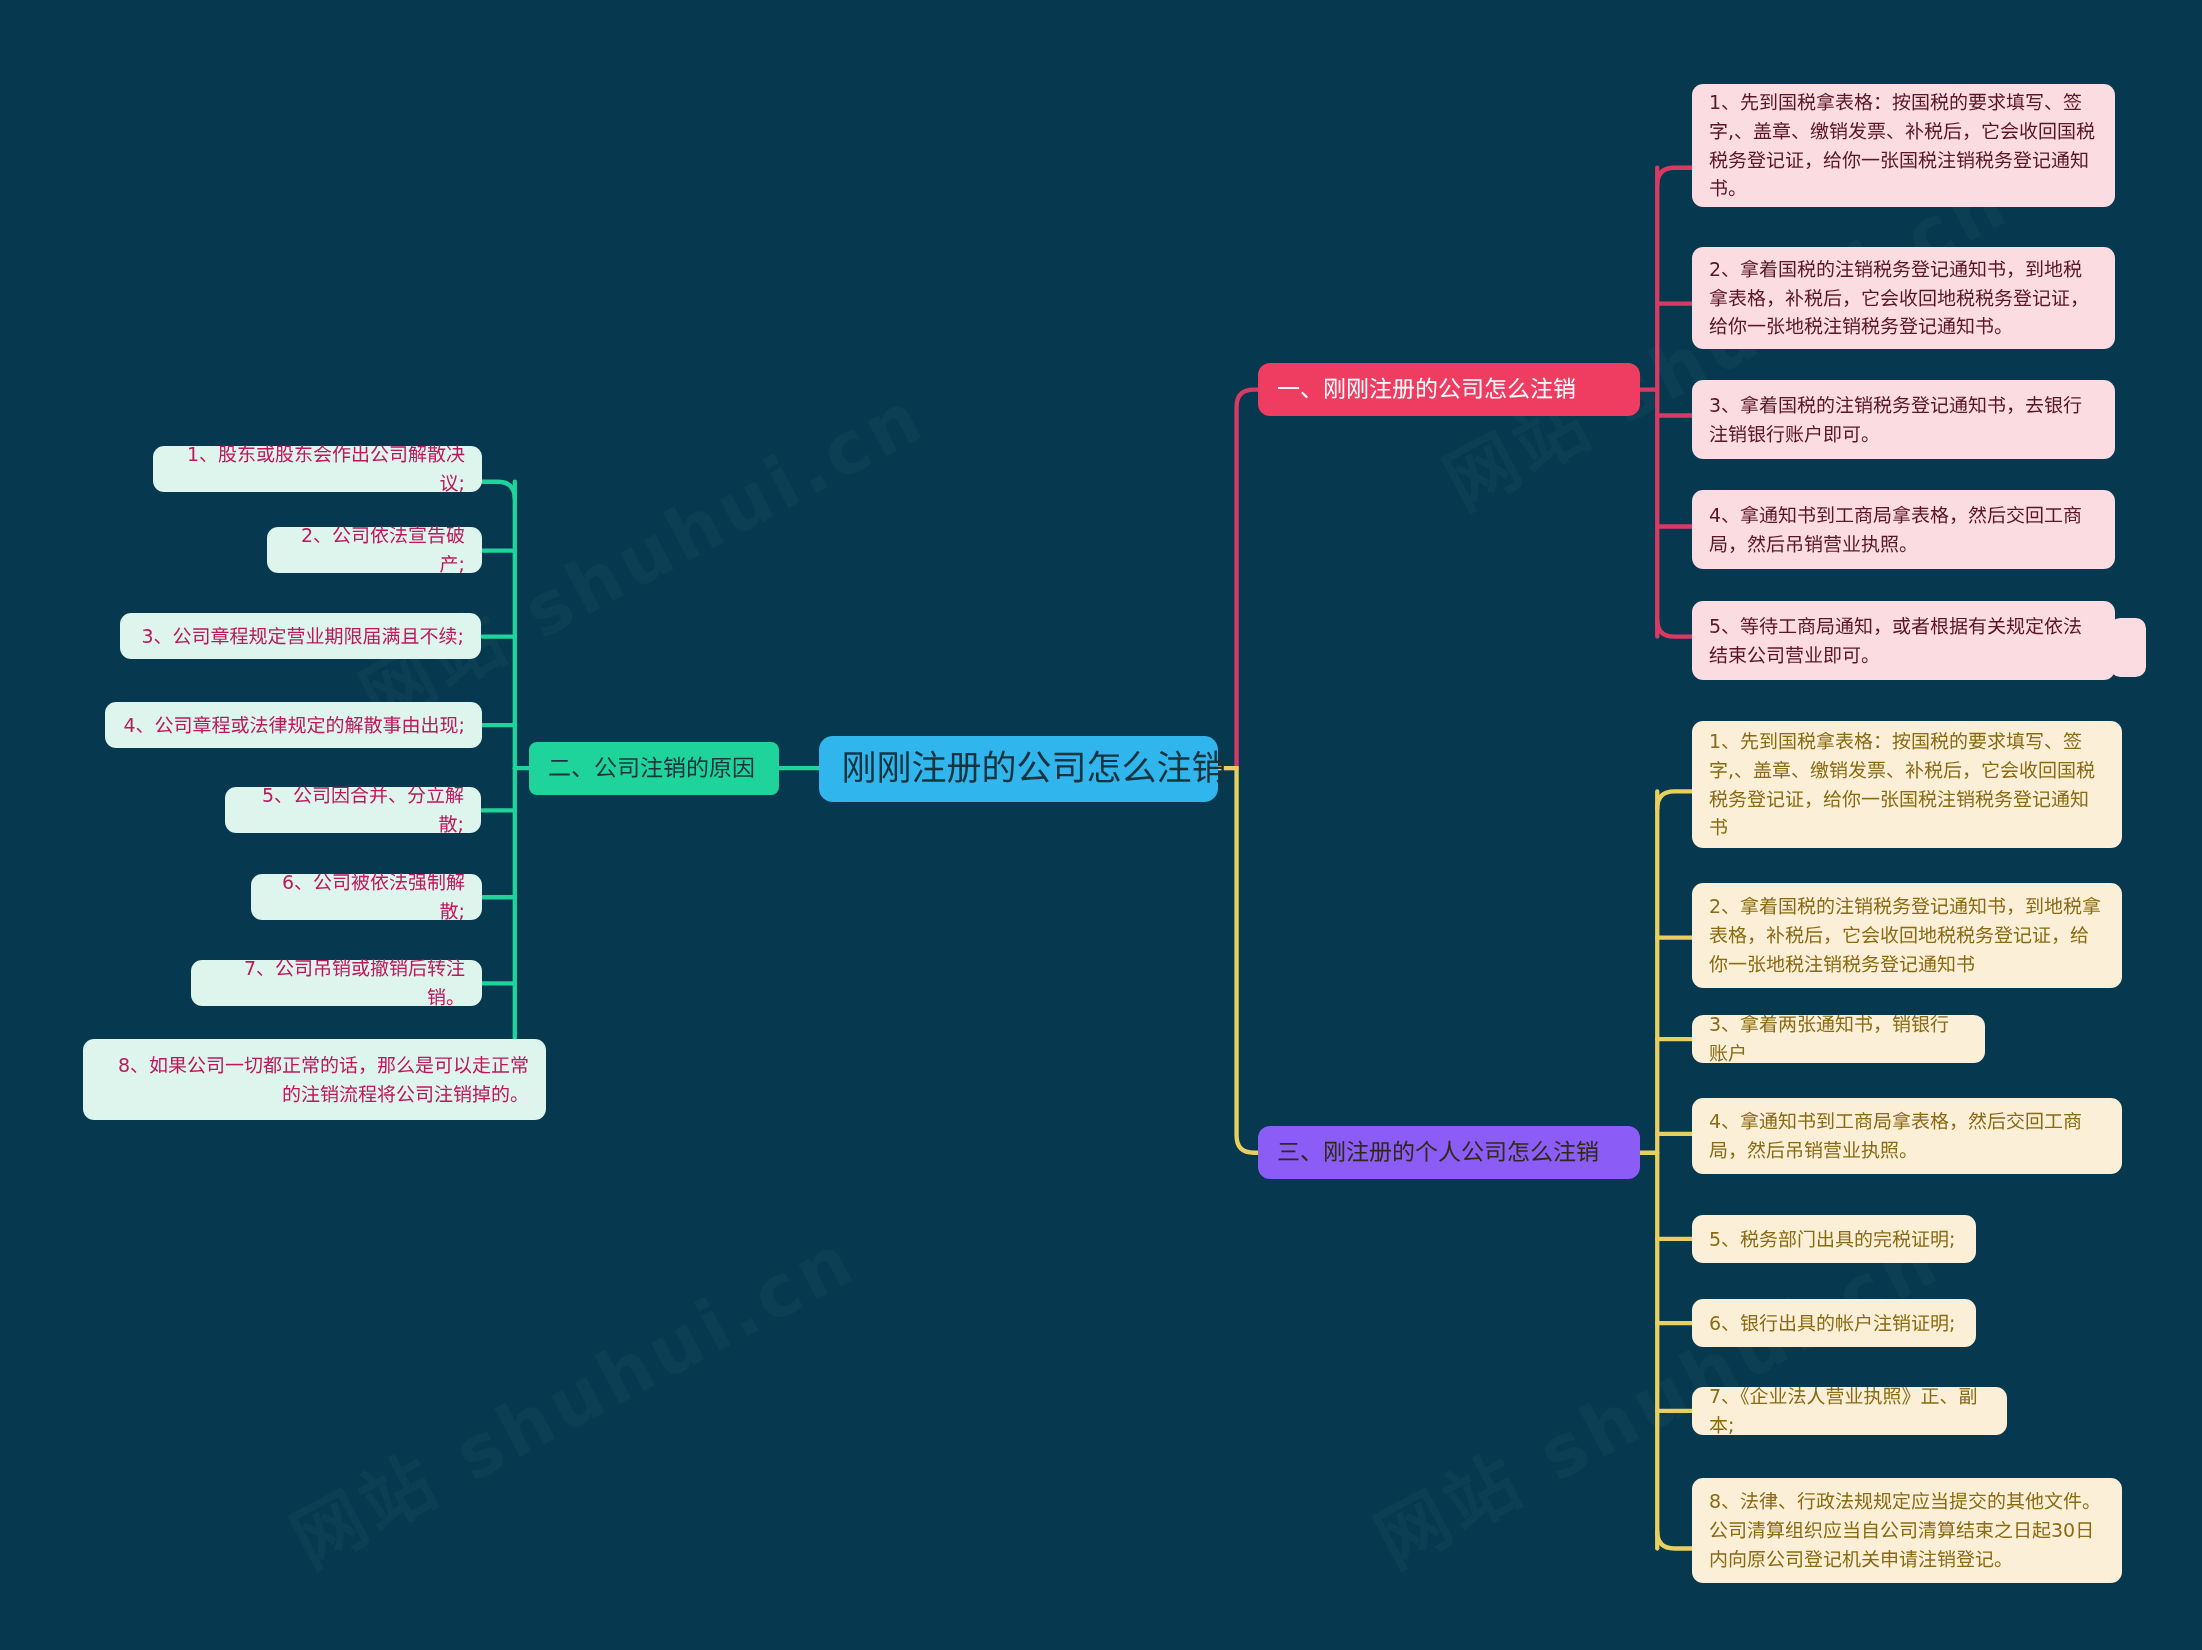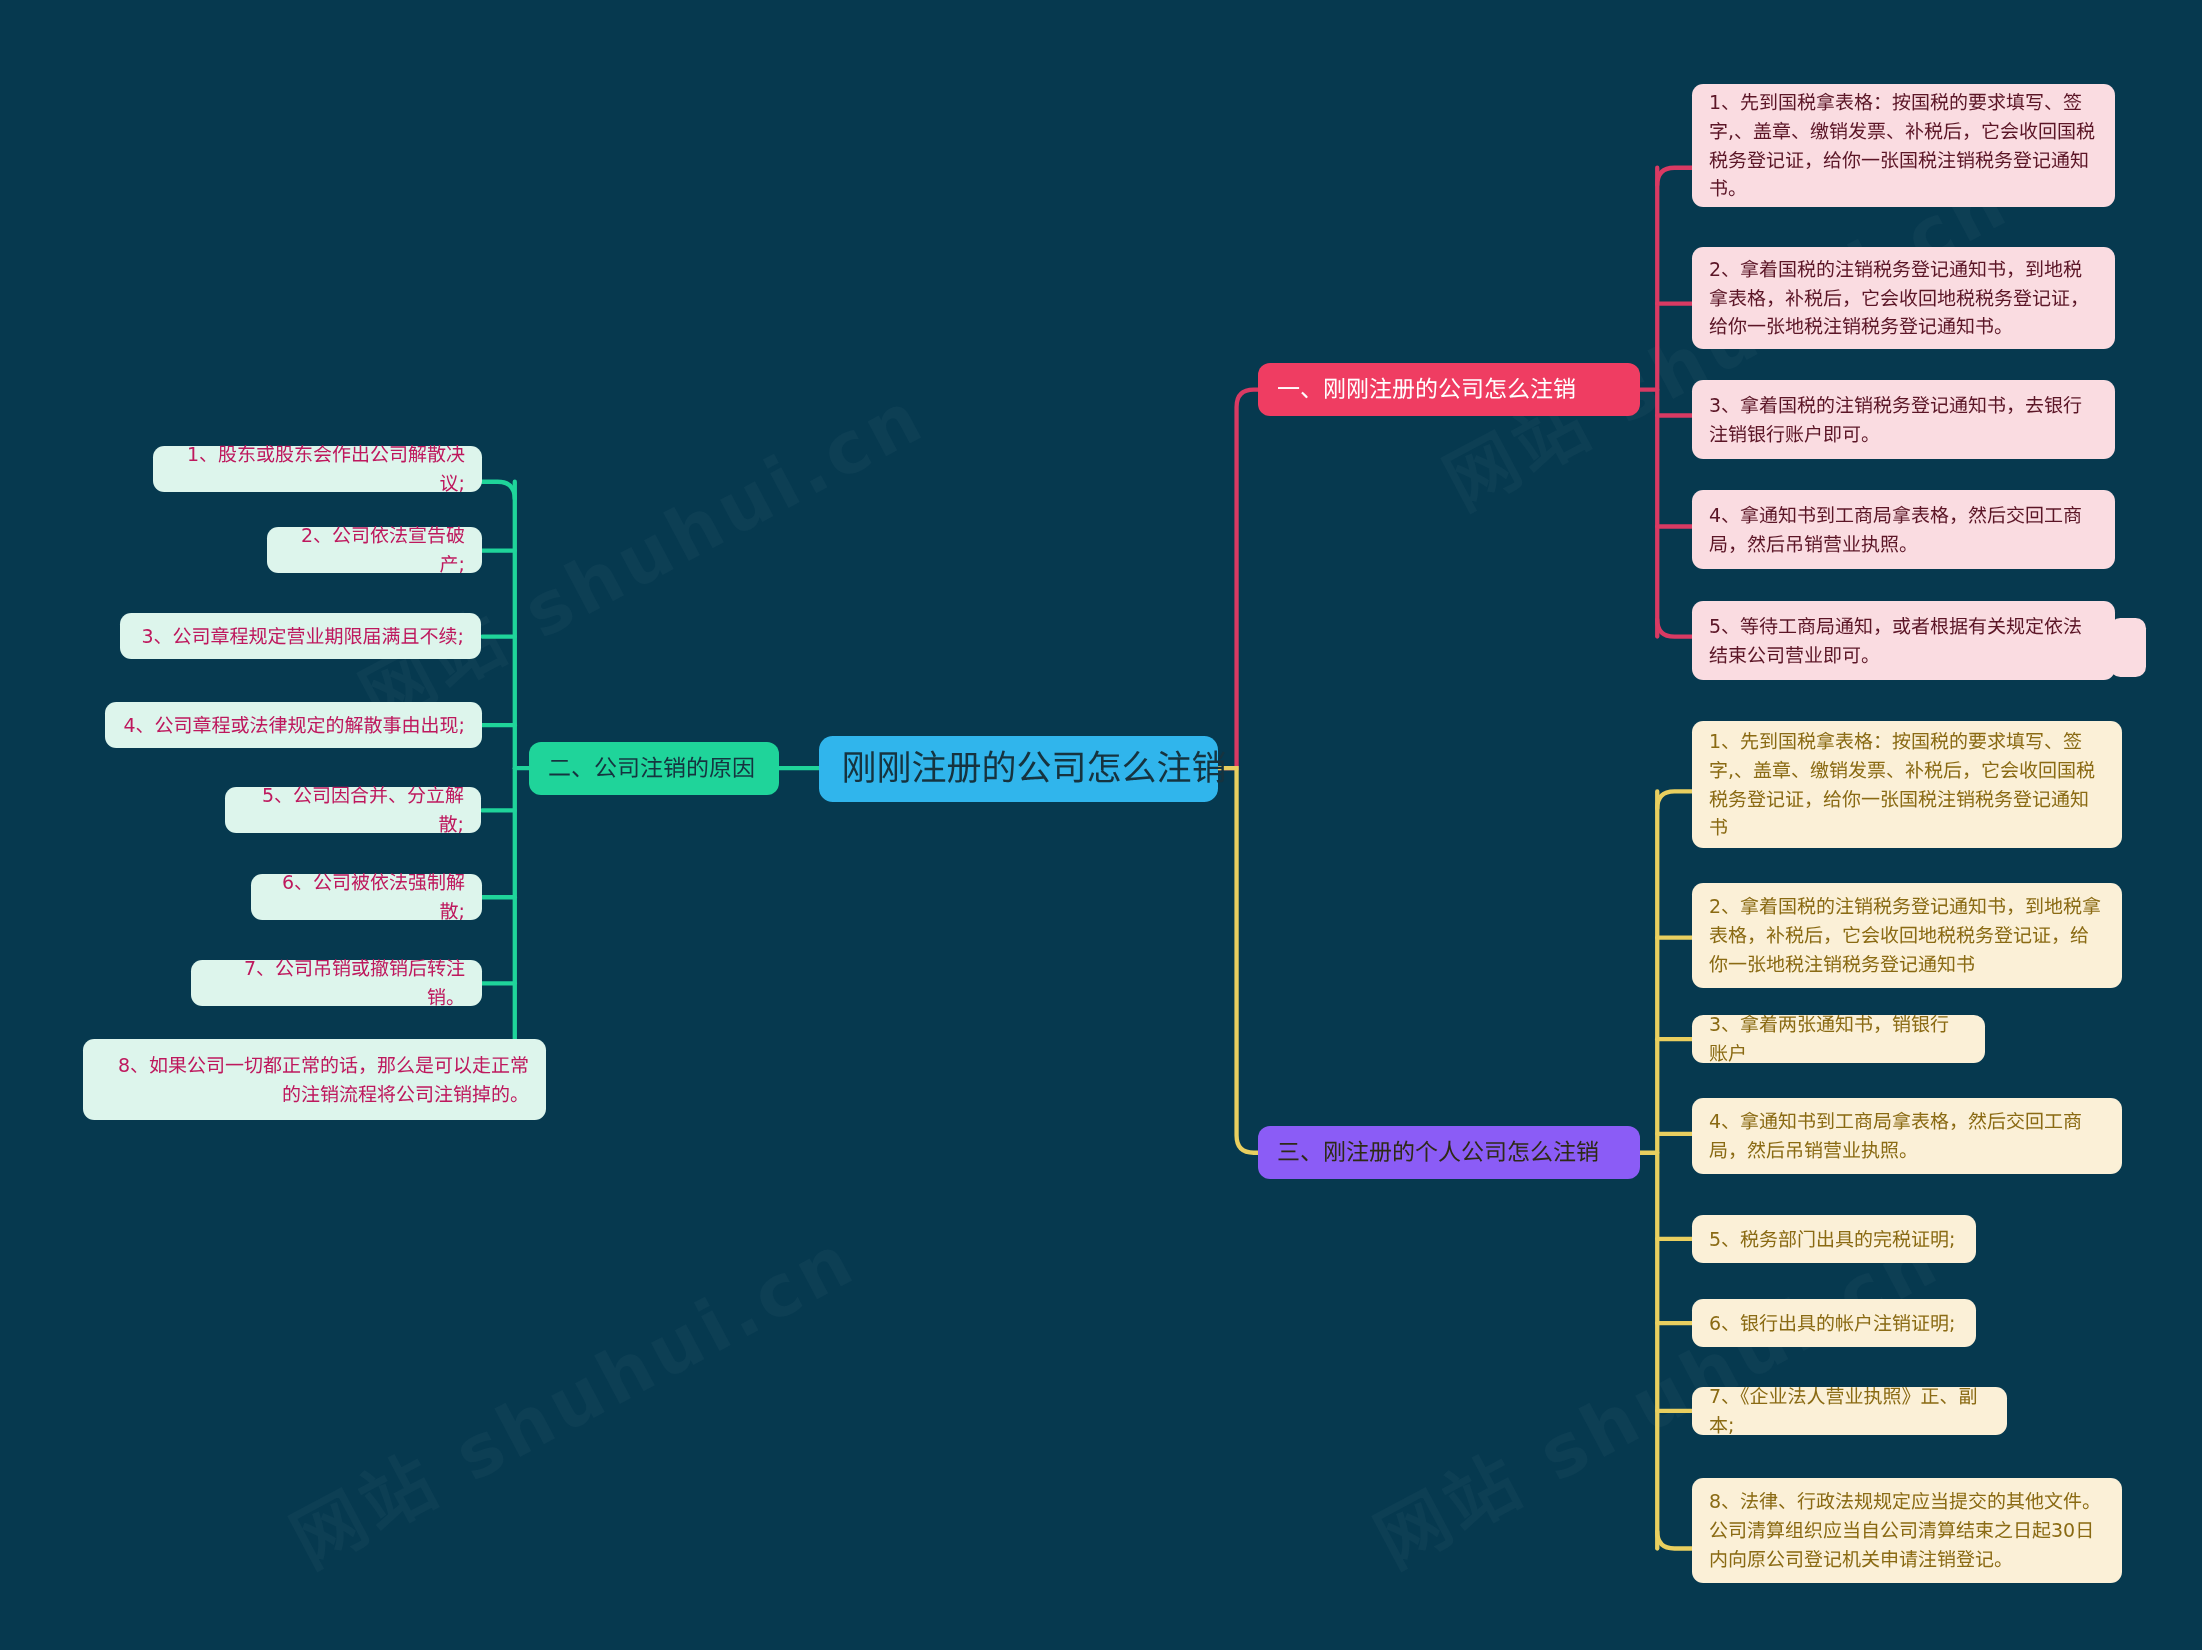--- a/index.html
+++ b/index.html
@@ -154,21 +154,21 @@
   <div class="node leaf pink" style="left:1692px;top:490px;width:423px;height:79px;">
     <span>4、拿通知书到工商局拿表格，然后交回工商局，然后吊销营业执照。</span>
   </div>
   <div class="node leaf pink" style="left:1692px;top:601px;width:423px;height:79px;">
     <span>5、等待工商局通知，或者根据有关规定依法结束公司营业即可。</span>
   </div>
   <div class="node stub" style="left:2110px;top:618px;width:36px;height:59px;">
     <span></span>
   </div>
 
-  <div class="node branch green" style="left:529px;top:742px;width:250px;height:53px;">
+  <div class="node branch green" style="left:529px;top:742px;width:250px;height:53px;border-radius:8px;">
     <span>二、公司注销的原因</span>
   </div>
 
   <div class="node leaf green" style="left:153px;top:446px;width:329px;height:46px;">
     <span>1、股东或股东会作出公司解散决议;</span>
   </div>
   <div class="node leaf green" style="left:267px;top:527px;width:215px;height:46px;">
     <span>2、公司依法宣告破产;</span>
   </div>
   <div class="node leaf green" style="left:120px;top:613px;width:361px;height:46px;">

